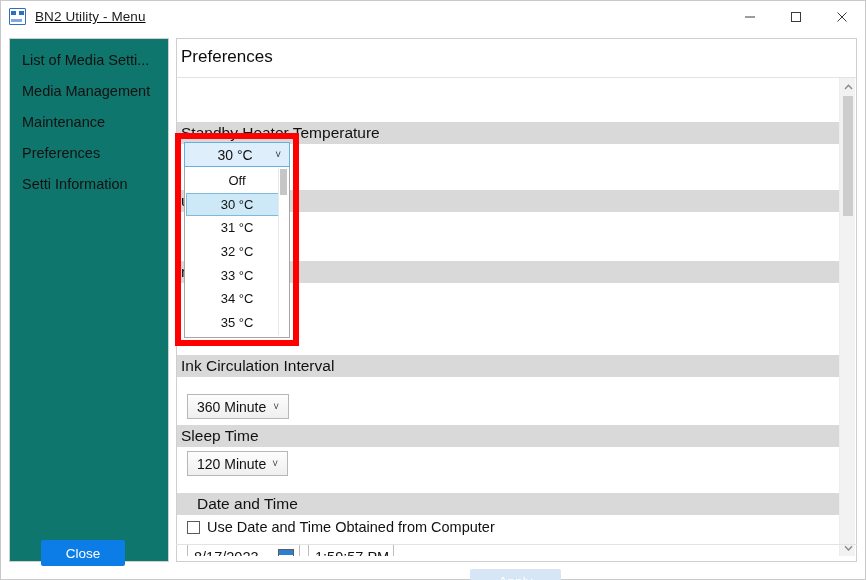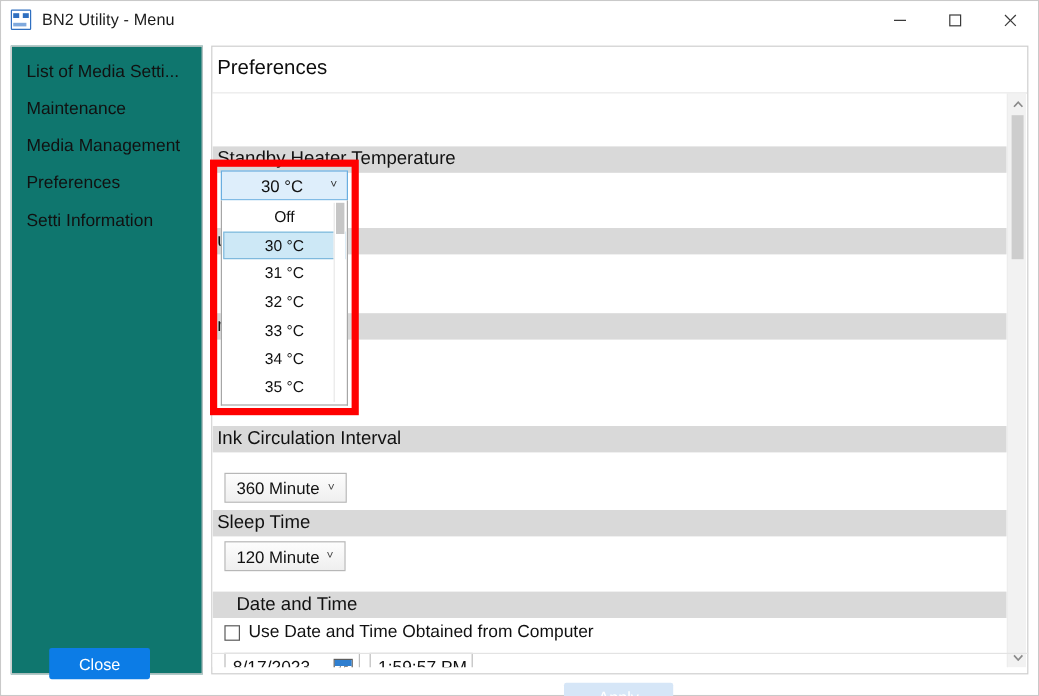--- a/index.html
+++ b/index.html
@@ -15,21 +15,21 @@
     width:866px;height:580px;
     box-sizing:border-box;
     border:1px solid #c9c9c9;
     background:#ffffff;
   }
 
   
   .titlebar{
     position:absolute;left:0;top:0;width:864px;height:31px;
     background:#ffffff;
-    display:flex;align-items:center;
+    display:flex;align-items:center;text-decoration:underline;
   }
   .app-icon{
     width:17px;height:17px;margin-left:8px;margin-right:9px;
     position:relative;flex:0 0 auto;
     border:1.5px solid #2f6fc0;border-radius:1px;background:#ffffff;
     box-sizing:border-box;
   }
   .app-icon::before{
     content:"";position:absolute;left:1px;top:1.5px;width:5px;height:4px;background:#2f6fc0;
   }
@@ -234,22 +234,22 @@
           <line x1="10.5" y1="1.5" x2="1.5" y2="10.5" stroke="#3a3a3a" stroke-width="1"></line>
         </svg>
       </div>
     </div>
   </div>
 
   <div class="content">
 
     <div class="nav-panel">
       <div class="nav-item">List of Media Setti...</div>
+      <div class="nav-item">Media Management</div>
       <div class="nav-item">Maintenance</div>
-      <div class="nav-item">Media Management</div>
       <div class="nav-item selected">Preferences</div>
       <div class="nav-item">Setti Information</div>
       <button class="close-btn">Close</button>
     </div>
 
     <div class="pref-panel">
       <div class="pref-title">Preferences</div>
       <div class="pref-divider"></div>
 
       <div class="scroll-area">

